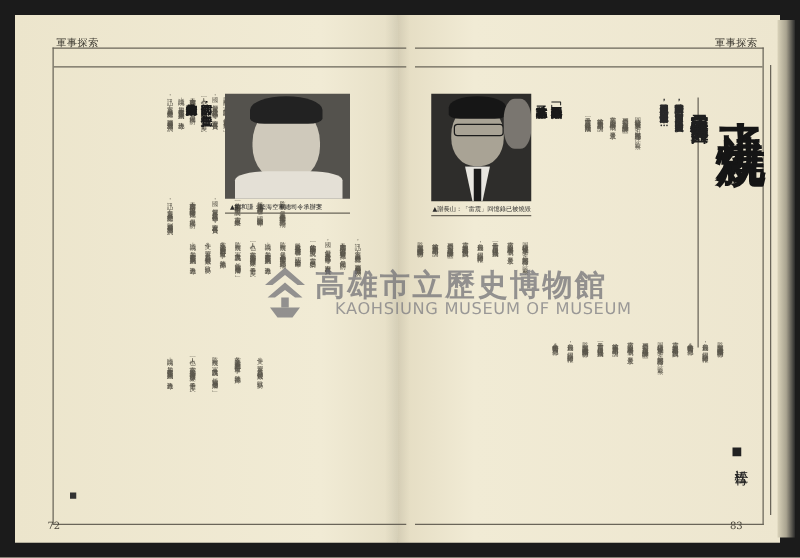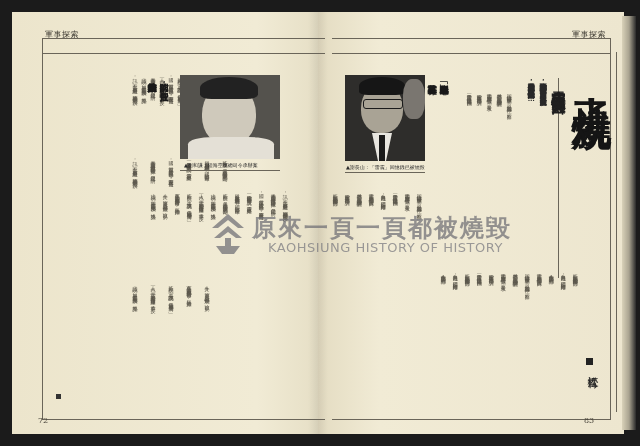--- a/index.html
+++ b/index.html
@@ -159,16 +159,16 @@
 
   <div class="page-num" style="left:572px;top:404px;">83</div>
 
   <div class="watermark">
     <svg class="wm-logo" viewBox="0 0 40 44">
       <polygon points="20,2 36,16 30,16 20,8 10,16 4,16" fill="#6b6b72"></polygon>
       <polygon points="20,14 34,26 28,26 20,20 12,26 6,26" fill="#6b6b72"></polygon>
       <rect x="17" y="26" width="6" height="8" fill="#6b6b72"></rect>
       <polygon points="8,34 32,34 26,42 14,42" fill="#6b6b72"></polygon>
     </svg>
-    <div class="wm-cn">原來一頁一頁都被燒毀</div>
-    <div class="wm-en">KAOHSIUNG HISTORY OF HISTORY</div>
+    <div class="wm-cn">高雄市立歷史博物館</div>
+    <div class="wm-en">KAOHSIUNG MUSEUM OF MUSEUM</div>
   </div>
 </div>
 
 </body></html>

